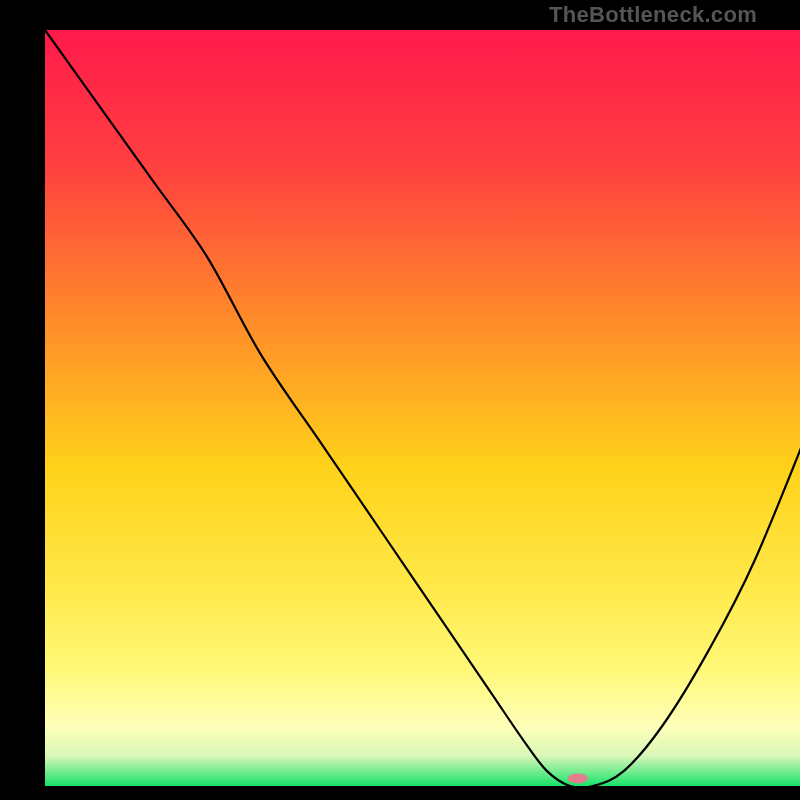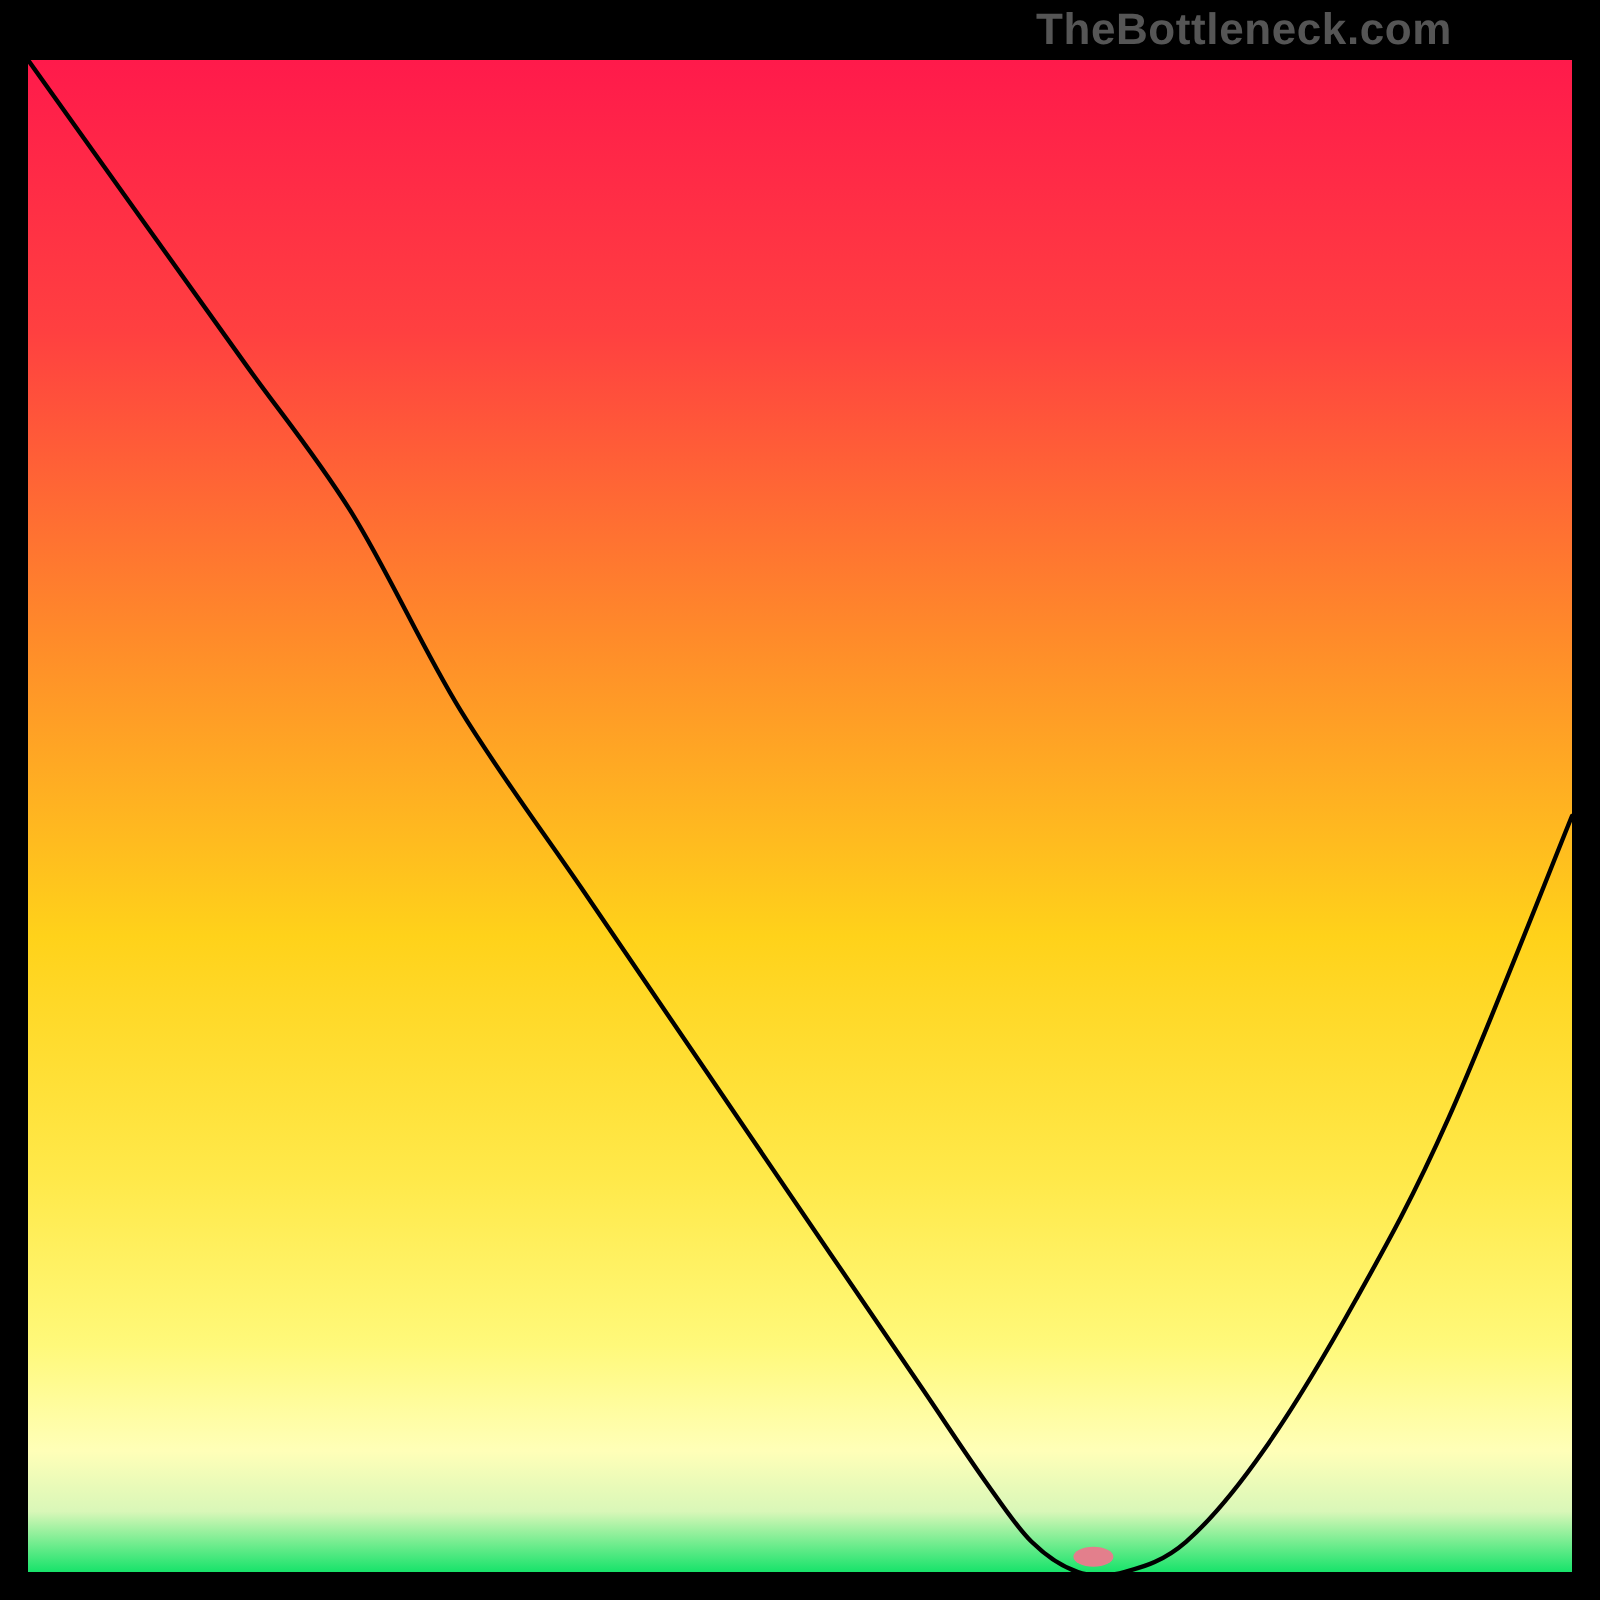--- a/index.html
+++ b/index.html
@@ -9,20 +9,21 @@
     height: 800px;
     background: #000;
     overflow: hidden;
     font-family: Arial, Helvetica, sans-serif;
   }
   .outer {
     position: relative;
     width: 744px;
     height: 800px;
     background: #000;
+    margin-left: 31px;
   }
   .watermark {
     position: absolute;
     top: 2px;
     right: 18px;
     color: #555;
     font-size: 22px;
     font-weight: 600;
     letter-spacing: 0.3px;
     user-select: none;

